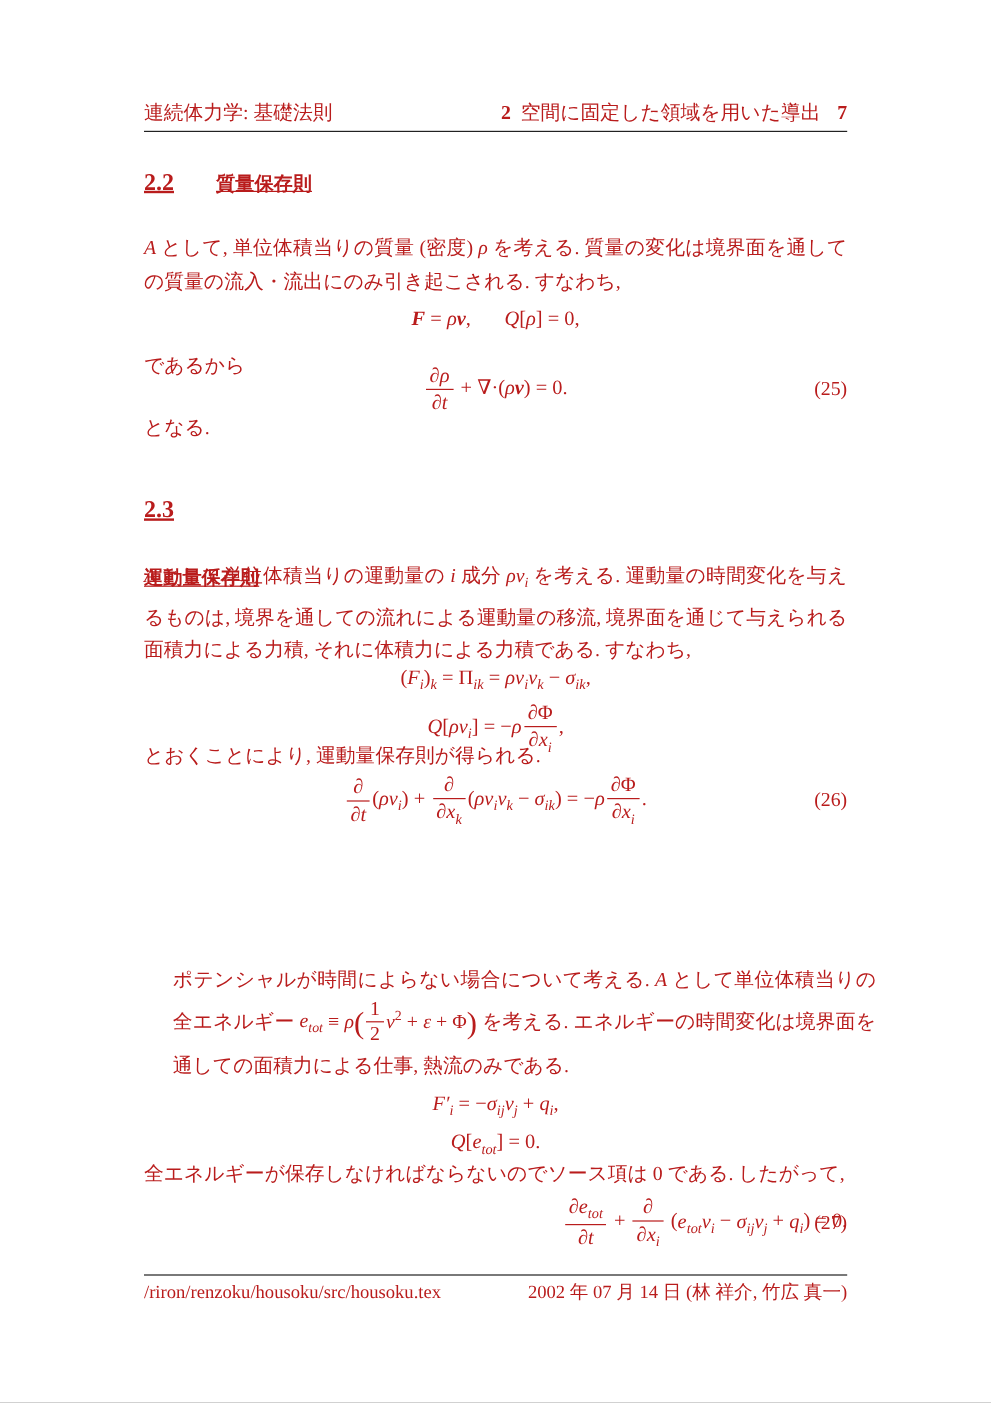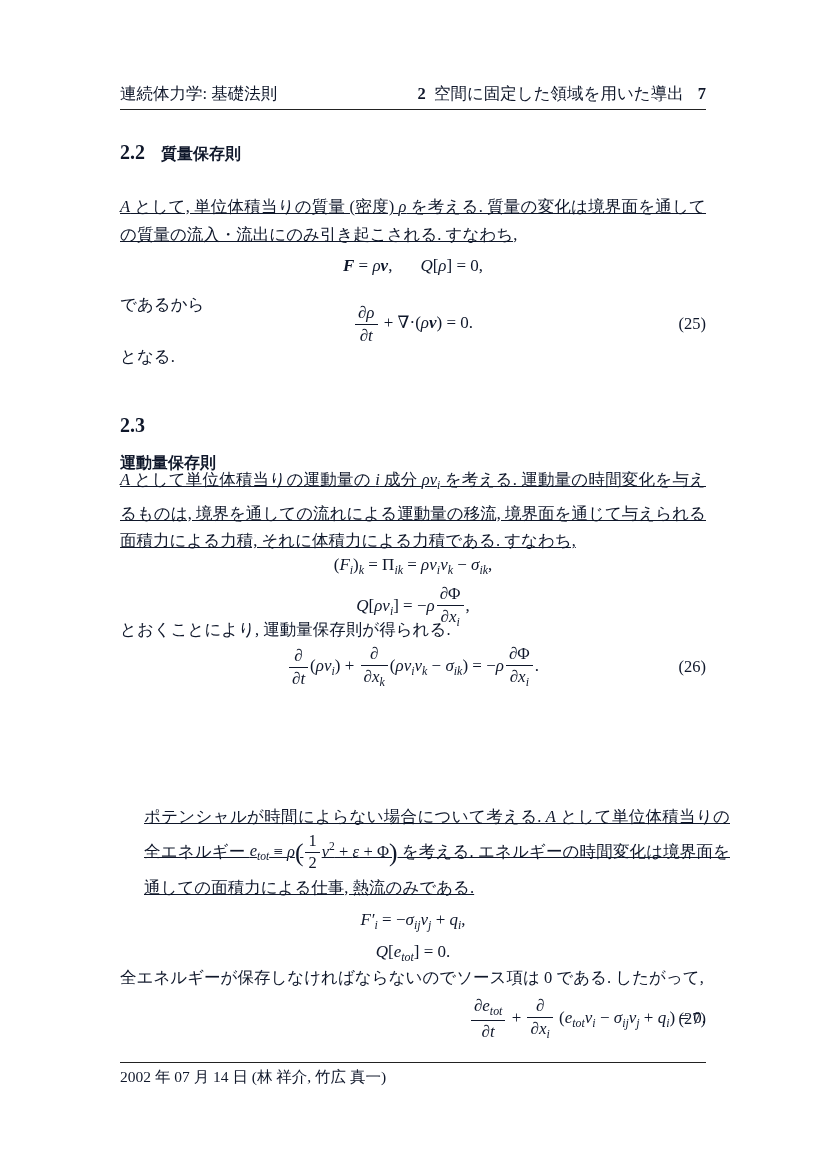--- a/index.html
+++ b/index.html
@@ -1,40 +1,40 @@
 <!DOCTYPE html>
 <html><head>
 <meta charset="utf-8">
 <style>
   html,body{margin:0;padding:0;background:#888;}
   .page{
     position:relative;
     width:826px;height:1169px;
     background:#ffffff;
-    color:#0f172a;
+    color:#b91c1c;
     font-family:"Liberation Serif","DejaVu Serif",serif;
     overflow:hidden;
   }
   .abs{position:absolute;left:120px;width:586px;}
 
   
   .hdr{display:flex;justify-content:space-between;align-items:baseline;font-size:16.5px;}
   .hdr-right{display:flex;gap:14px;align-items:baseline;}
   .hdr-sec-num{font-weight:bold;}
   .hdr-page{font-weight:bold;}
   .rule{border-top:1.2px solid #222;height:0;}
   .ftr{display:flex;justify-content:space-between;align-items:baseline;font-size:15.5px;}
 
   
-  .sec-heading{display:flex;gap:16px;align-items:baseline;}
+  .sec-heading{display:flex;gap:35px;align-items:baseline;text-decoration:underline;}
   .sec-num{font-weight:bold;font-size:20px;font-family:"Liberation Serif","DejaVu Serif",serif;}
   .sec-title{font-weight:bold;font-size:16px;font-family:"Liberation Sans","DejaVu Sans",sans-serif;}
 
   
-  .para{margin:0;font-size:16.5px;line-height:27.5px;text-align:justify;text-decoration:underline;}
+  .para{margin:0;font-size:16.5px;line-height:27.5px;text-align:justify;}
   .para-wide{line-height:29.5px;}
   .lead{margin:0;font-size:16.5px;line-height:24px;}
 
   
   .eq{font-size:17px;}
   .eq-center{text-align:center;}
   .eq-line{text-align:center;margin:4px;}
   .eq-line + .eq-line{margin-top:6px;}
   .eq-row{display:flex;align-items:center;justify-content:center;}
   .eq-num{position:absolute;right:0;top:50%;transform:translateY(-50%);font-size:16.5px;}
@@ -97,16 +97,17 @@
     <div class="eq-line" style="margin-top:9px;"><i>Q</i>[<i>e<sub>tot</sub></i>] = 0.</div>
   </div>
   <p class="abs lead" style="top:966px;">全エネルギーが保存しなければならないのでソース項は 0 である. したがって,</p>
   <div class="abs eq eq-row" style="top:996px;height:46px;justify-content:flex-end;">
     <span><span class="frac"><span class="num"><i>∂e<sub>tot</sub></i></span><span class="den"><i>∂t</i></span></span> + <span class="frac"><span class="num"><i>∂</i></span><span class="den"><i>∂x<sub>i</sub></i></span></span> (<i>e<sub>tot</sub>v<sub>i</sub></i> − <i>σ<sub>ij</sub>v<sub>j</sub></i> + <i>q<sub>i</sub></i>) = 0.</span>
     <span class="eq-num">(27)</span>
   </div>
 
   <div class="abs rule" style="top:1062px;"></div>
   <div class="abs ftr" style="top:1067px;">
+    <span>/riron/renzoku/housoku/src/housoku.tex</span>
     <span>2002 年 07 月 14 日 (林 祥介, 竹広 真一)</span>
   </div>
 
 </div>
 
 </body></html>

